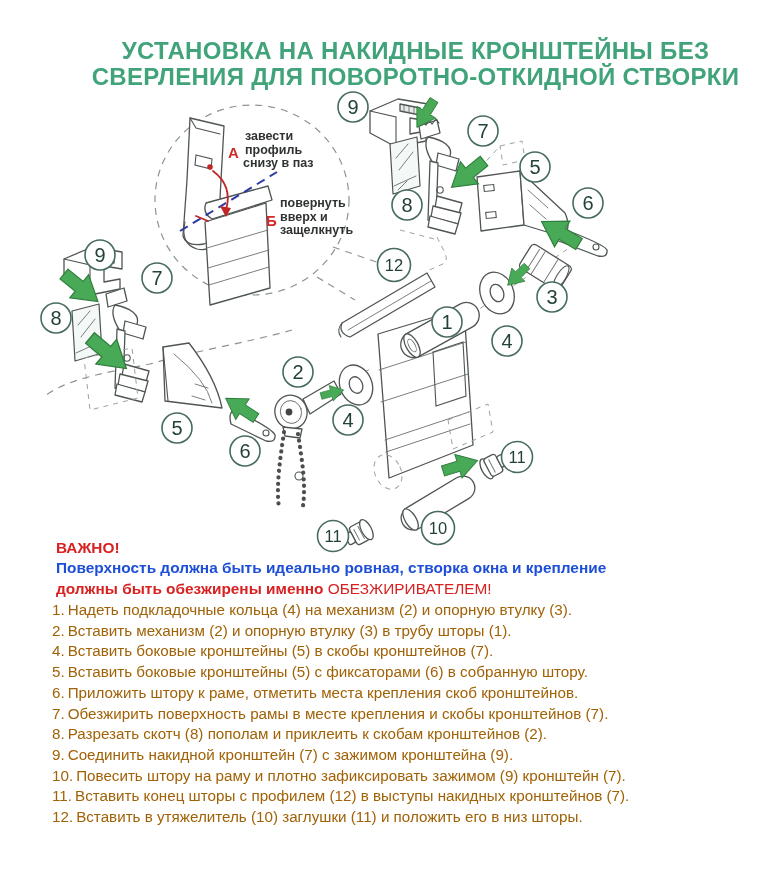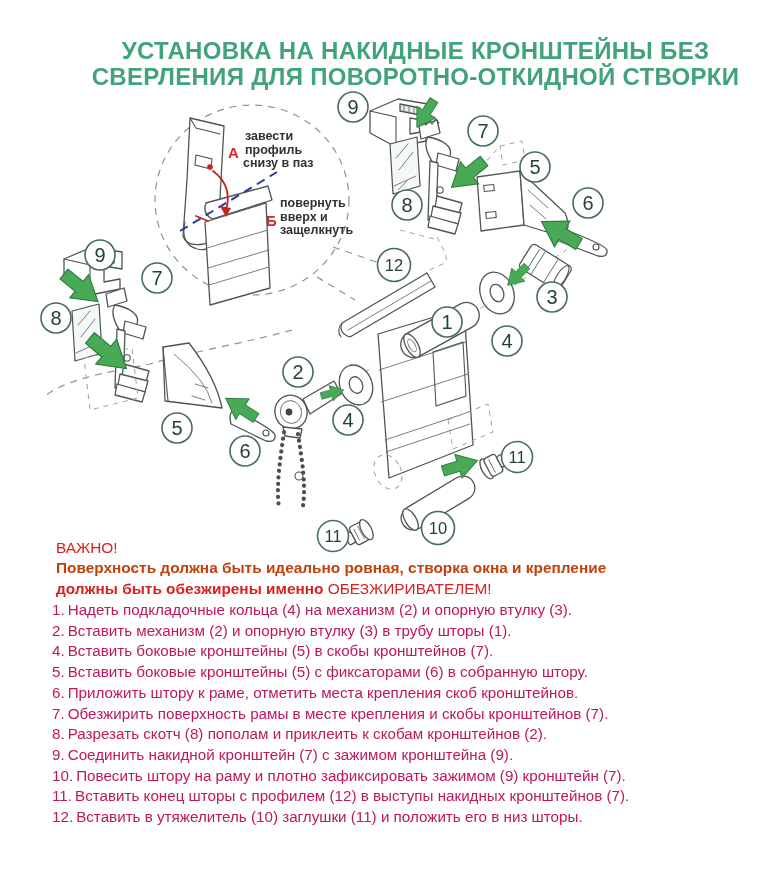--- a/index.html
+++ b/index.html
@@ -20,26 +20,26 @@
   .red{stroke:#c22525;fill:none;stroke-width:1.8;stroke-linecap:round;}
   .redfill{fill:#c22525;stroke:none;}
   .arrow{fill:#48a957;stroke:#2e7d3c;stroke-width:1;}
   .co circle{fill:#fff;stroke:#476b60;stroke-width:1.6;}
   .co text{font-family:"Liberation Sans",sans-serif;font-size:20px;fill:#22413a;text-anchor:middle;}
   .co.co2 text{font-size:16.5px;}
   .inset-letter{font-size:15px;font-weight:700;fill:#cf2b2b;}
   .inset-cap{font-size:12.5px;font-weight:700;fill:#2f3330;}
   
   #important{position:absolute;left:56px;top:538px;}
-  #imp-head{color:#d92121;font-size:15.4px;font-weight:400;line-height:20px;}
-  .imp-line{font-size:15.4px;font-weight:700;line-height:20.5px;color:#c2410c;white-space:nowrap;}
+  #imp-head{color:#d92121;font-size:15.4px;font-weight:700;line-height:20px;}
+  .imp-line{font-size:15.4px;font-weight:700;line-height:20.5px;color:#1d4ed8;white-space:nowrap;}
   .imp-line.red-line{color:#d92121;}
   .imp-em{font-weight:400;}
   #steps{position:absolute;left:52px;top:600px;}
-  .step{font-size:15.2px;line-height:20.7px;color:#be185d;white-space:nowrap;}
+  .step{font-size:15.2px;line-height:20.7px;color:#a16207;white-space:nowrap;}
   .step .num{margin-right:3px;}
 </style>
 </head>
 <body>
 
 <div id="page">
 
   <div id="title">
     <div>УСТАНОВКА НА НАКИДНЫЕ КРОНШТЕЙНЫ БЕЗ</div>
     <div>СВЕРЛЕНИЯ ДЛЯ ПОВОРОТНО-ОТКИДНОЙ СТВОРКИ</div>

